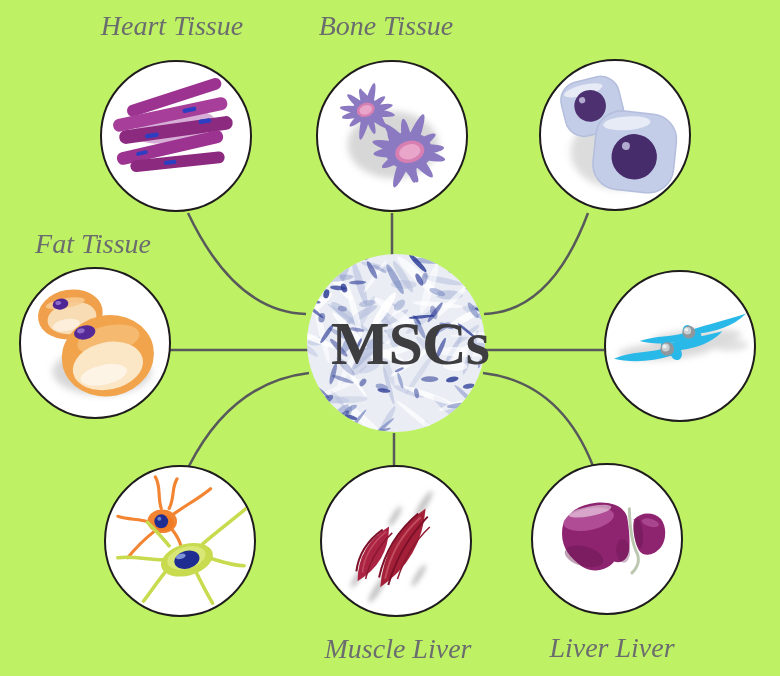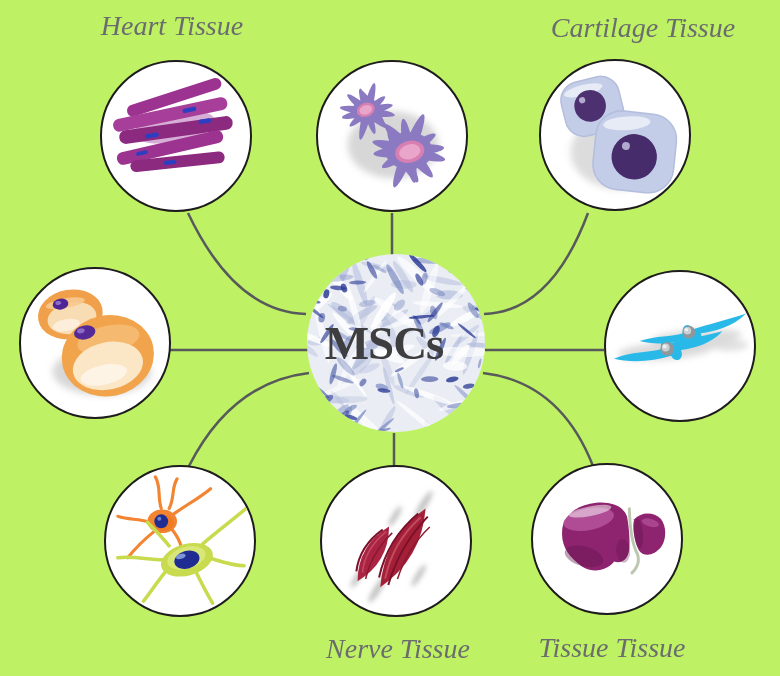--- a/index.html
+++ b/index.html
@@ -7,23 +7,23 @@
          font-family:Liberation Serif, serif;padding-left:16px;}
   svg.connectors{position:absolute;left:0;top:0;width:780px;height:676px;}
   .tissue-label{position:absolute;transform:translateX(-50%);white-space:nowrap;
     font-style:italic;font-size:28px;line-height:32px;color:#6b6c6e;}
   .node-circle{position:absolute;width:152px;height:152px;border-radius:50%;
     border:2.5px solid #1f1c1d;background:#fff;box-sizing:border-box;overflow:hidden;}
   .node-circle svg{position:absolute;left:0;top:0;width:100%;height:100%;}
   .center-circle{position:absolute;left:306px;top:253px;width:180px;height:180px;
     border-radius:50%;overflow:hidden;}
   .center-circle svg{position:absolute;left:0;top:0;width:100%;height:100%;}
-  .center-label{position:absolute;left:294px;top:253px;width:180px;height:180px;
+  .center-label{position:absolute;left:320px;top:253px;width:180px;height:180px;
     display:flex;align-items:center;justify-content:center;
-    font-weight:bold;font-size:47px;letter-spacing:-1px;color:#3e3e40;}
+    font-weight:bold;font-size:62px;letter-spacing:-1px;color:#3e3e40;}
   
   .c-heart{left:100px;top:60px}   .l-heart{left:172px;top:10px}
   .c-bone{left:316px;top:60px}    .l-bone{left:386px;top:10px}
   .c-cart{left:539px;top:59px}    .l-cart{left:643px;top:12px}
   .c-fat{left:19px;top:267px}     .l-fat{left:93px;top:228px}
   .c-cornea{left:604px;top:270px} .l-cornea{left:690px;top:228px}
   .c-nerve{left:104px;top:465px}  .l-nerve{left:175px;top:632px}
   .c-muscle{left:320px;top:465px} .l-muscle{left:398px;top:633px}
   .c-liver{left:531px;top:463px}  .l-liver{left:612px;top:632px}
 </style>
@@ -37,23 +37,24 @@
     <path d="M392,213 L392,255"></path>
     <path d="M588,213 Q551,312 484,314"></path>
     <path d="M170,350 L308,350"></path>
     <path d="M485,350 L604,350"></path>
     <path d="M309,373 Q232,382 189,466"></path>
     <path d="M394,433 L394,466"></path>
     <path d="M483,373 Q560,382 593,466"></path>
   </svg>
 
   <div class="tissue-label l-heart">Heart Tissue</div>
-  <div class="tissue-label l-cart">Cartilage Tissue</div>
-  <div class="tissue-label l-muscle">Nerve Tissue</div>
-  <div class="tissue-label l-liver">Tissue Tissue</div>
+  <div class="tissue-label l-bone">Bone Tissue</div>
+  <div class="tissue-label l-fat">Fat Tissue</div>
+  <div class="tissue-label l-muscle">Muscle Liver</div>
+  <div class="tissue-label l-liver">Liver Liver</div>
 
   <div class="node-circle c-heart">
     <svg viewBox="0 0 150 150">
       <g transform="rotate(-10 75 75)">
         <ellipse cx="75" cy="66" rx="42" ry="15" fill="#b05fae" opacity="0.5"></ellipse>
         <rect x="30" y="30" width="100" height="12" rx="6" transform="rotate(-8 80 36)" fill="#9c3390"></rect>
         <rect x="14" y="46" width="118" height="13" rx="6" transform="rotate(-2 73 52)" fill="#a73f9a"></rect>
         <rect x="18" y="62" width="116" height="14" rx="7" transform="rotate(2 76 69)" fill="#8c2a80"></rect>
         <rect x="12" y="79" width="110" height="13" rx="6" transform="rotate(-3 67 85)" fill="#9c3390"></rect>
         <rect x="24" y="95" width="96" height="12" rx="6" transform="rotate(4 72 101)" fill="#8c2a80"></rect>

